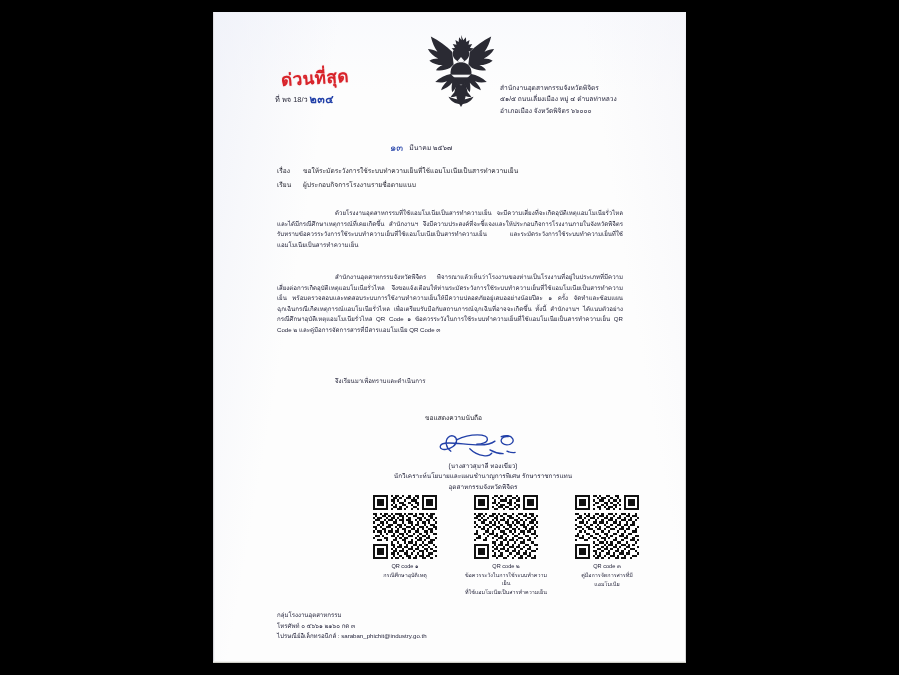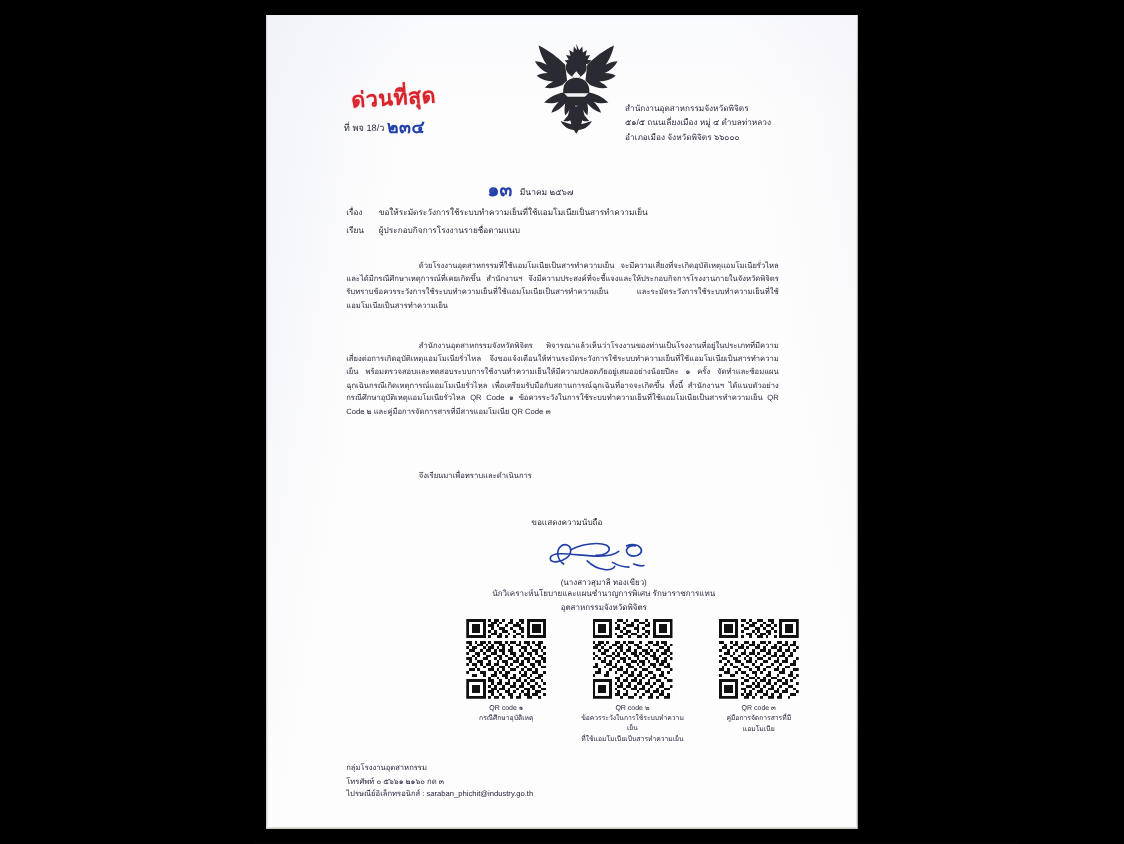--- a/index.html
+++ b/index.html
@@ -83,21 +83,21 @@
   }
   .docno {
     position: absolute;
     left: 62px;
     top: 78px;
     font-size: 7.4px;
     color: #2c2c3c;
   }
   .docno .num {
     color: #2240a8;
-    font-size: 14px;
+    font-size: 11px;
     font-weight: bold;
     vertical-align: -1px;
     margin-left: 2px;
     letter-spacing: .4px;
   }
 
   
   .garuda {
     position: absolute;
     left: 211px;
@@ -121,22 +121,22 @@
   
   .dateline {
     position: absolute;
     left: 177px;
     top: 128px;
     font-size: 6.8px;
     color: #23233a;
   }
   .dateline .d {
     color: #2240a8;
-    font-weight: bold;
-    font-size: 15px;
+    font-weight: normal;
+    font-size: 10px;
     margin-right: 6px;
     vertical-align: -1px;
   }
 
   
   .subj {
     position: absolute;
     left: 64px;
     top: 152px;
     font-size: 6.6px;

